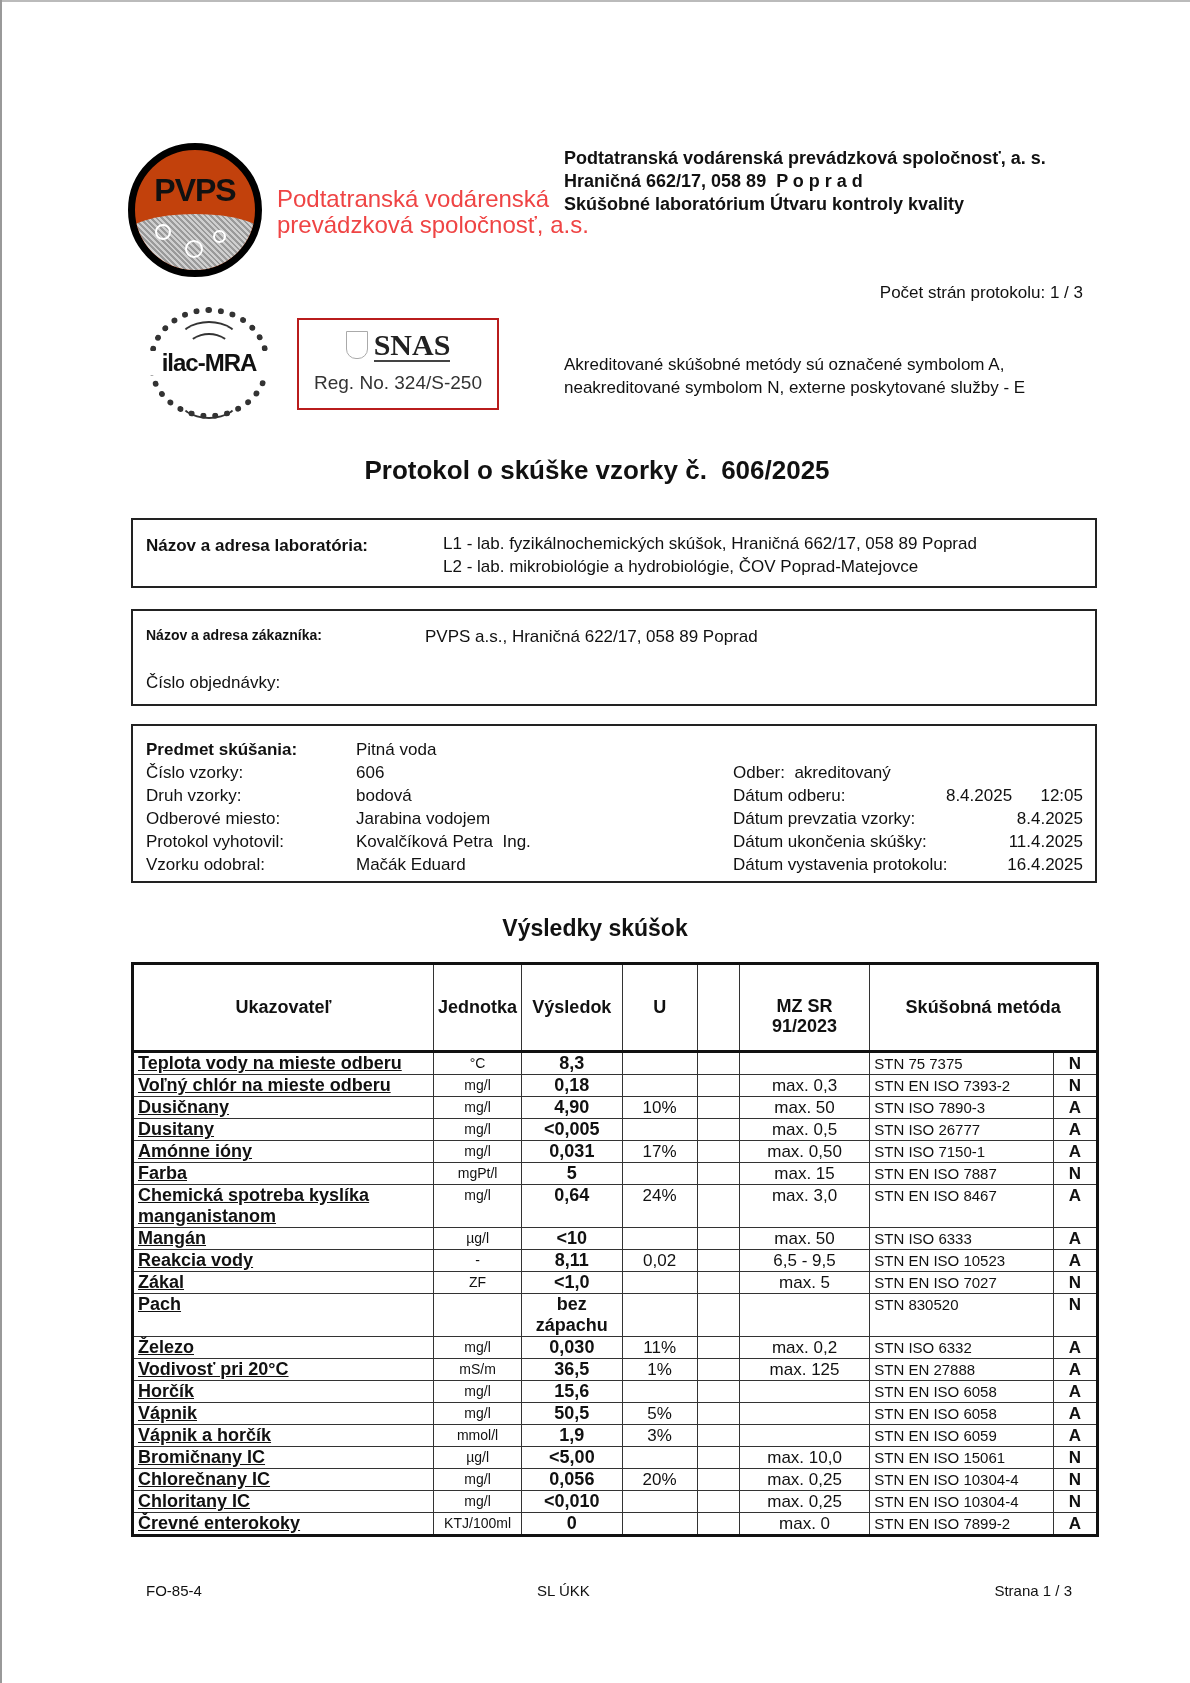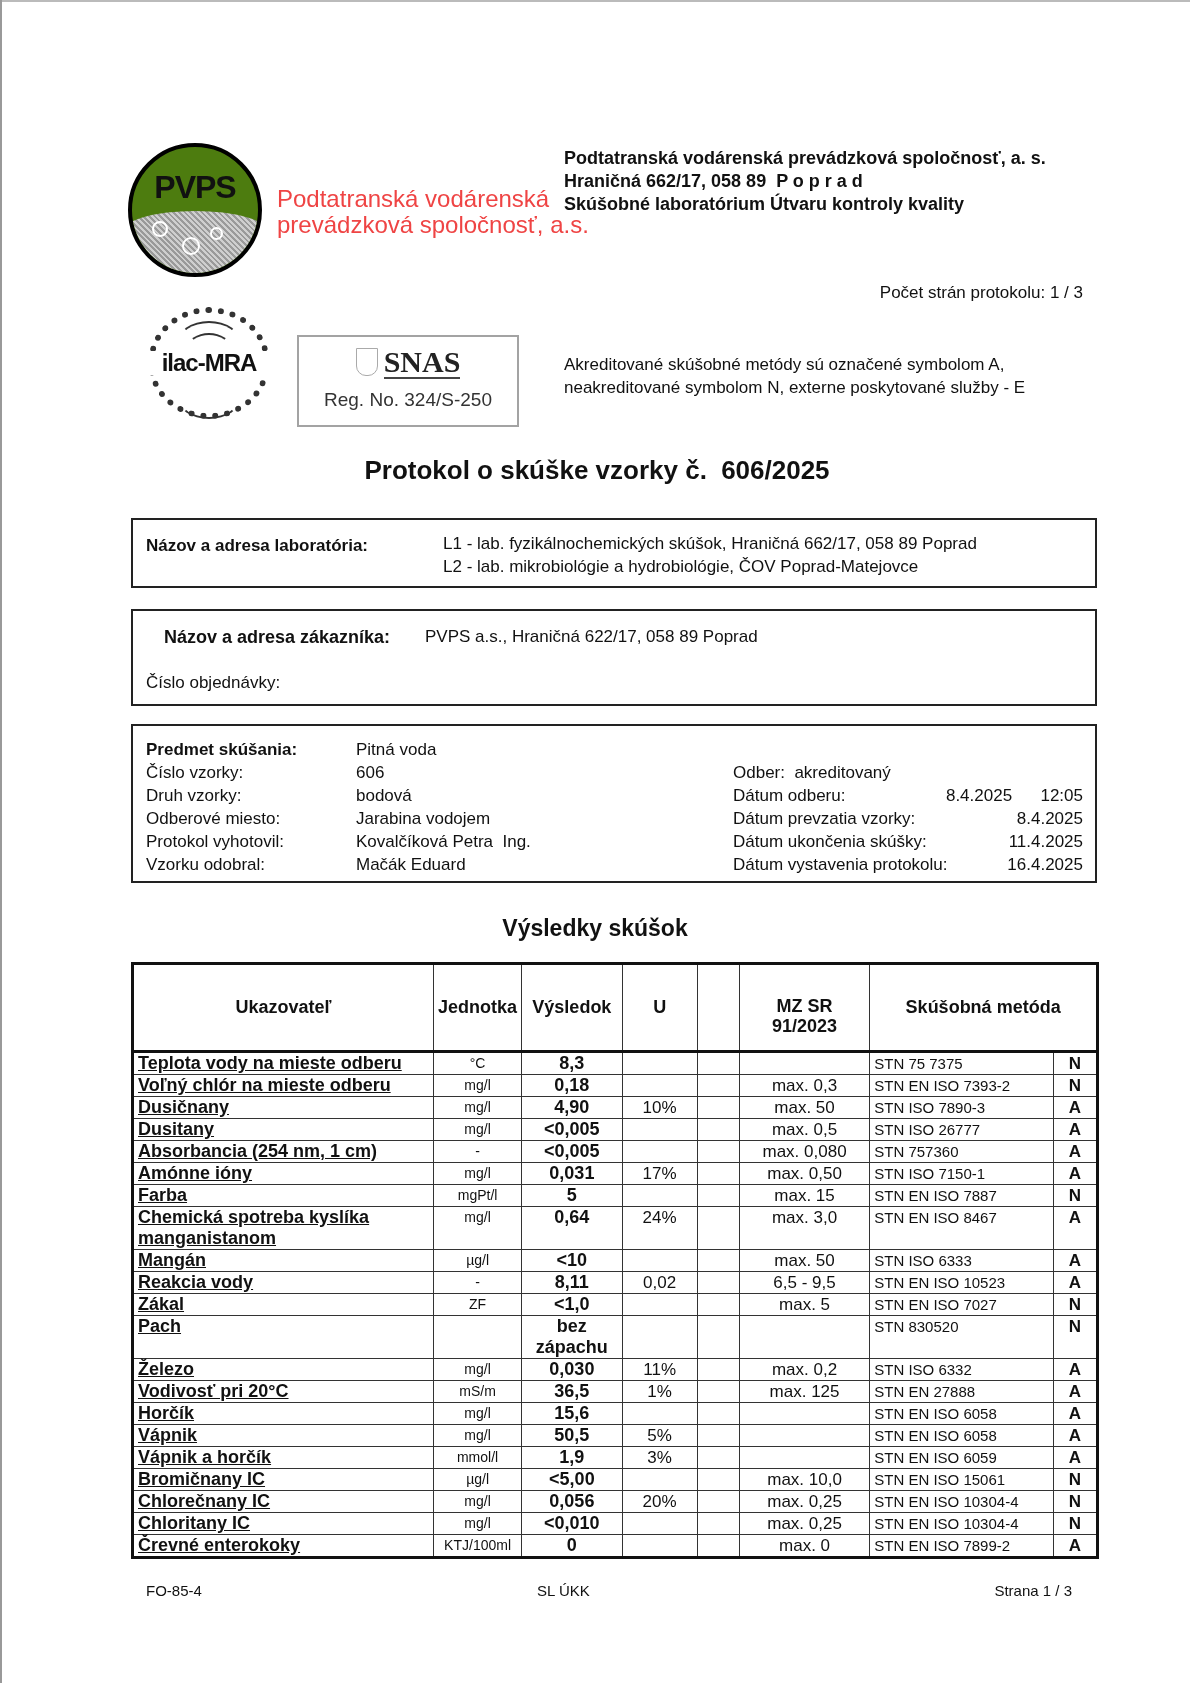--- a/index.html
+++ b/index.html
@@ -3,61 +3,61 @@
 <meta charset="utf-8">
 <style>
   html, body { margin:0; padding:0; background:#ffffff; }
   body { width:1190px; height:1683px; position:relative; overflow:hidden;
          font-family:"Liberation Sans", sans-serif; color:#111; }
   .page-border-top { position:absolute; left:0; top:0; width:1190px; height:2px; background:#bbb; }
   .page-border-left { position:absolute; left:0; top:0; width:2px; height:1683px; background:#999; }
 
   
   .logo { position:absolute; left:128px; top:143px; width:134px; height:134px; border-radius:50%;
-          border:4px solid #000000; box-sizing:border-box; overflow:hidden; background:#4d7c0f; }
+          border:7px solid #000000; box-sizing:border-box; overflow:hidden; background:#c2410c; }
   .logo .txt { position:absolute; left:0; right:0; top:22px; text-align:center; font-weight:bold;
                font-size:32px; color:#111; letter-spacing:-1px; }
   .logo .wave { position:absolute; left:-10px; right:-10px; top:64px; height:70px;
                 background: repeating-linear-gradient(45deg,#9a9a9a 0 2px,#cfcfcf 2px 4px);
                 border-radius:50% 50% 0 0 / 30% 30% 0 0; }
   .logo .bubble { position:absolute; border:2px solid #fff; border-radius:50%; }
   .brand-text { position:absolute; left:277px; top:186px; font-size:24px; line-height:26px;
                 color:#ef4444; }
   .company { position:absolute; left:564px; top:147px; font-weight:bold; font-size:18px; line-height:23px; }
   .company div { white-space:pre; }
 
   .pages-count { position:absolute; right:107px; top:283px; font-size:17px; }
 
   .ilac { position:absolute; left:148px; top:307px; width:122px; height:112px; }
   .ilac .ring { position:absolute; inset:0; border-radius:50%; border:6px dotted #333; }
   .ilac .arc { position:absolute; left:50%; transform:translateX(-50%); border:2px solid #333;
                border-radius:50%; }
   .ilac .lbl { position:absolute; left:-6px; right:-6px; top:44px; text-align:center;
                font-weight:bold; font-size:24px; letter-spacing:-1px; background:#fff; line-height:24px; }
-  .snas { position:absolute; left:297px; top:318px; width:222px; height:92px; border:2px solid #a3a3a3;
-          box-sizing:border-box; text-align:center;margin-top:17px; }
+  .snas { position:absolute; left:297px; top:318px; width:202px; height:92px; border:2px solid #b91c1c;
+          box-sizing:border-box; text-align:center; }
   .snas .name { margin-top:10px; font-family:"Liberation Serif", serif; font-weight:bold; font-size:30px;
                 color:#222; display:inline-block; border-bottom:2px solid #444; line-height:30px; }
   .snas .shield { display:inline-block; width:20px; height:26px; border:1px solid #aaa;
                   border-radius:0 0 10px 10px; margin-right:6px; vertical-align:-4px; }
   .snas .reg { font-size:19px; color:#333; margin-top:10px; }
   .accredit-note { position:absolute; left:564px; top:353px; font-size:17px; line-height:23px; }
 
   .title { position:absolute; left:0; width:1190px; top:455px; text-align:center;
            font-weight:bold; font-size:26px; }
   .title span { margin-left:4px; }
 
   .box { position:absolute; border:2px solid #222; box-sizing:border-box; }
   .lab-box { left:131px; top:518px; width:966px; height:70px; }
   .lab-box .lbl { position:absolute; left:13px; top:16px; font-weight:bold; font-size:17px; }
   .lab-box .v1 { position:absolute; left:310px; top:14px; font-size:17px; }
   .lab-box .v2 { position:absolute; left:310px; top:37px; font-size:17px; }
 
   .cust-box { left:131px; top:609px; width:966px; height:97px; }
-  .cust-box .lbl { position:absolute; left:13px; top:16px; font-weight:bold; font-size:18px;margin-left:18px; }
+  .cust-box .lbl { position:absolute; left:13px; top:16px; font-weight:bold; font-size:14px; }
   .cust-box .val { position:absolute; left:292px; top:16px; font-size:17px; }
   .cust-box .ord { position:absolute; left:13px; top:62px; font-size:17px; }
 
   .sample-box { left:131px; top:724px; width:966px; height:159px; }
   .sample-box .row { position:absolute; font-size:17px; white-space:pre; }
   .sample-box .k { left:13px; }
   .sample-box .v { left:223px; }
   .sample-box .r { left:600px; }
   .sample-box .rv { right:12px; text-align:right; }
 
@@ -225,30 +225,20 @@
         <td class="ind">Dusitany</td>
         <td class="unit">mg/l</td>
         <td class="val">&lt;0,005</td>
         <td class="u"></td>
         <td class="blank"></td>
         <td class="lim">max. 0,5</td>
         <td class="meth">STN ISO 26777</td>
         <td class="ac">A</td>
       </tr>
       <tr>
-        <td class="ind">Absorbancia (254 nm, 1 cm)</td>
-        <td class="unit">-</td>
-        <td class="val">&lt;0,005</td>
-        <td class="u"></td>
-        <td class="blank"></td>
-        <td class="lim">max. 0,080</td>
-        <td class="meth">STN 757360</td>
-        <td class="ac">A</td>
-      </tr>
-      <tr>
         <td class="ind">Amónne ióny</td>
         <td class="unit">mg/l</td>
         <td class="val">0,031</td>
         <td class="u">17%</td>
         <td class="blank"></td>
         <td class="lim">max. 0,50</td>
         <td class="meth">STN ISO 7150-1</td>
         <td class="ac">A</td>
       </tr>
       <tr>

